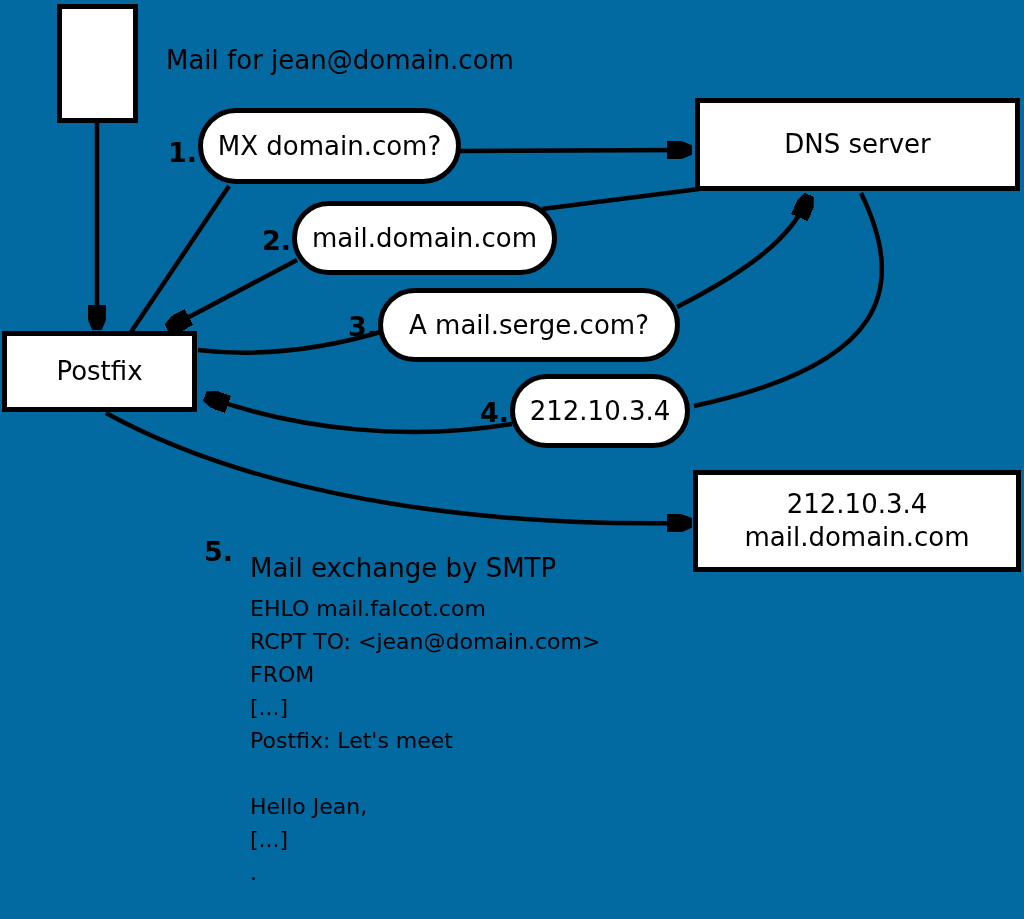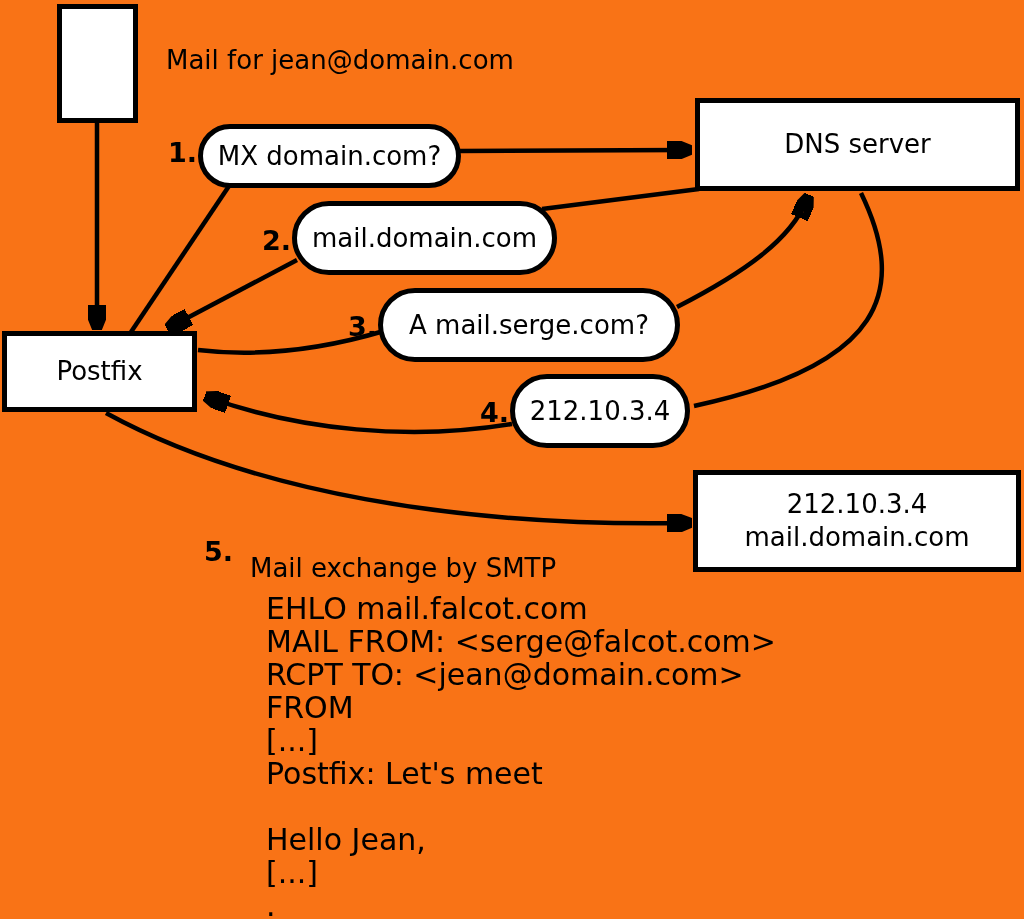--- a/index.html
+++ b/index.html
@@ -4,21 +4,21 @@
 <style>
   html, body {
     margin: 0;
     padding: 0;
     background: #ffffff;
   }
   #stage {
     position: relative;
     width: 1024px;
     height: 919px;
-    background: #f97316;
+    background: #0369a1;
     font-family: "DejaVu Sans", "Liberation Sans", sans-serif;
     color: #000000;
     overflow: hidden;
   }
   #arrows {
     position: absolute;
     left: 0;
     top: 0;
     width: 1024px;
     height: 919px;
@@ -69,25 +69,24 @@
   }
   .col {
     flex-direction: column;
   }
   #smtp-block {
     position: absolute;
     left: 250px;
     top: 592px;
   }
   .smtp-line {
-    font-size: 30px;
+    font-size: 22px;
     line-height: 33px;
     height: 33px;
     white-space: pre;
-    margin-left: 16px;
   }
 </style>
 </head>
 <body>
 
 <div id="stage">
 
   <svg id="arrows" viewBox="0 0 1024 919" xmlns="http://www.w3.org/2000/svg">
     <defs>
       <marker id="ah" viewBox="0 0 10 8" refX="8" refY="4" markerWidth="5.5" markerHeight="4" orient="auto">
@@ -109,21 +108,21 @@
   <div class="box" style="left:57px; top:4px; width:81px; height:119px;"></div>
 
   <div class="caption" style="left:166px; top:45px;">Mail for jean@domain.com</div>
 
   <div class="num" style="left:153px; top:138px;">1.</div>
   <div class="num" style="left:247px; top:226px;">2.</div>
   <div class="num" style="left:333px; top:312px;">3.</div>
   <div class="num" style="left:465px; top:398px;">4.</div>
   <div class="num" style="left:189px; top:537px;">5.</div>
 
-  <div class="pill" style="left:198px; top:124px; width:263px; height:64px;">
+  <div class="pill" style="left:198px; top:108px; width:263px; height:76px;">
     <span>MX domain.com?</span>
   </div>
   <div class="pill" style="left:292px; top:201px; width:265px; height:74px;">
     <span>mail.domain.com</span>
   </div>
   <div class="pill" style="left:378px; top:288px; width:302px; height:74px;">
     <span>A mail.serge.com?</span>
   </div>
   <div class="pill" style="left:510px; top:374px; width:180px; height:74px;">
     <span>212.10.3.4</span>
@@ -139,21 +138,20 @@
 
   <div class="box col" style="left:693px; top:470px; width:328px; height:102px;">
     <div>212.10.3.4</div>
     <div>mail.domain.com</div>
   </div>
 
   <div class="caption" style="left:250px; top:537px;margin-top:16px;">Mail exchange by SMTP</div>
 
   <div id="smtp-block">
     <div class="smtp-line">EHLO mail.falcot.com</div>
-    <div class="smtp-line">MAIL FROM: &lt;serge@falcot.com&gt;</div>
     <div class="smtp-line">RCPT TO: &lt;jean@domain.com&gt;</div>
     <div class="smtp-line">FROM</div>
     <div class="smtp-line">[...]</div>
     <div class="smtp-line">Postfix: Let's meet</div>
     <div class="smtp-line"></div>
     <div class="smtp-line">Hello Jean,</div>
     <div class="smtp-line">[...]</div>
     <div class="smtp-line">.</div>
   </div>
 

